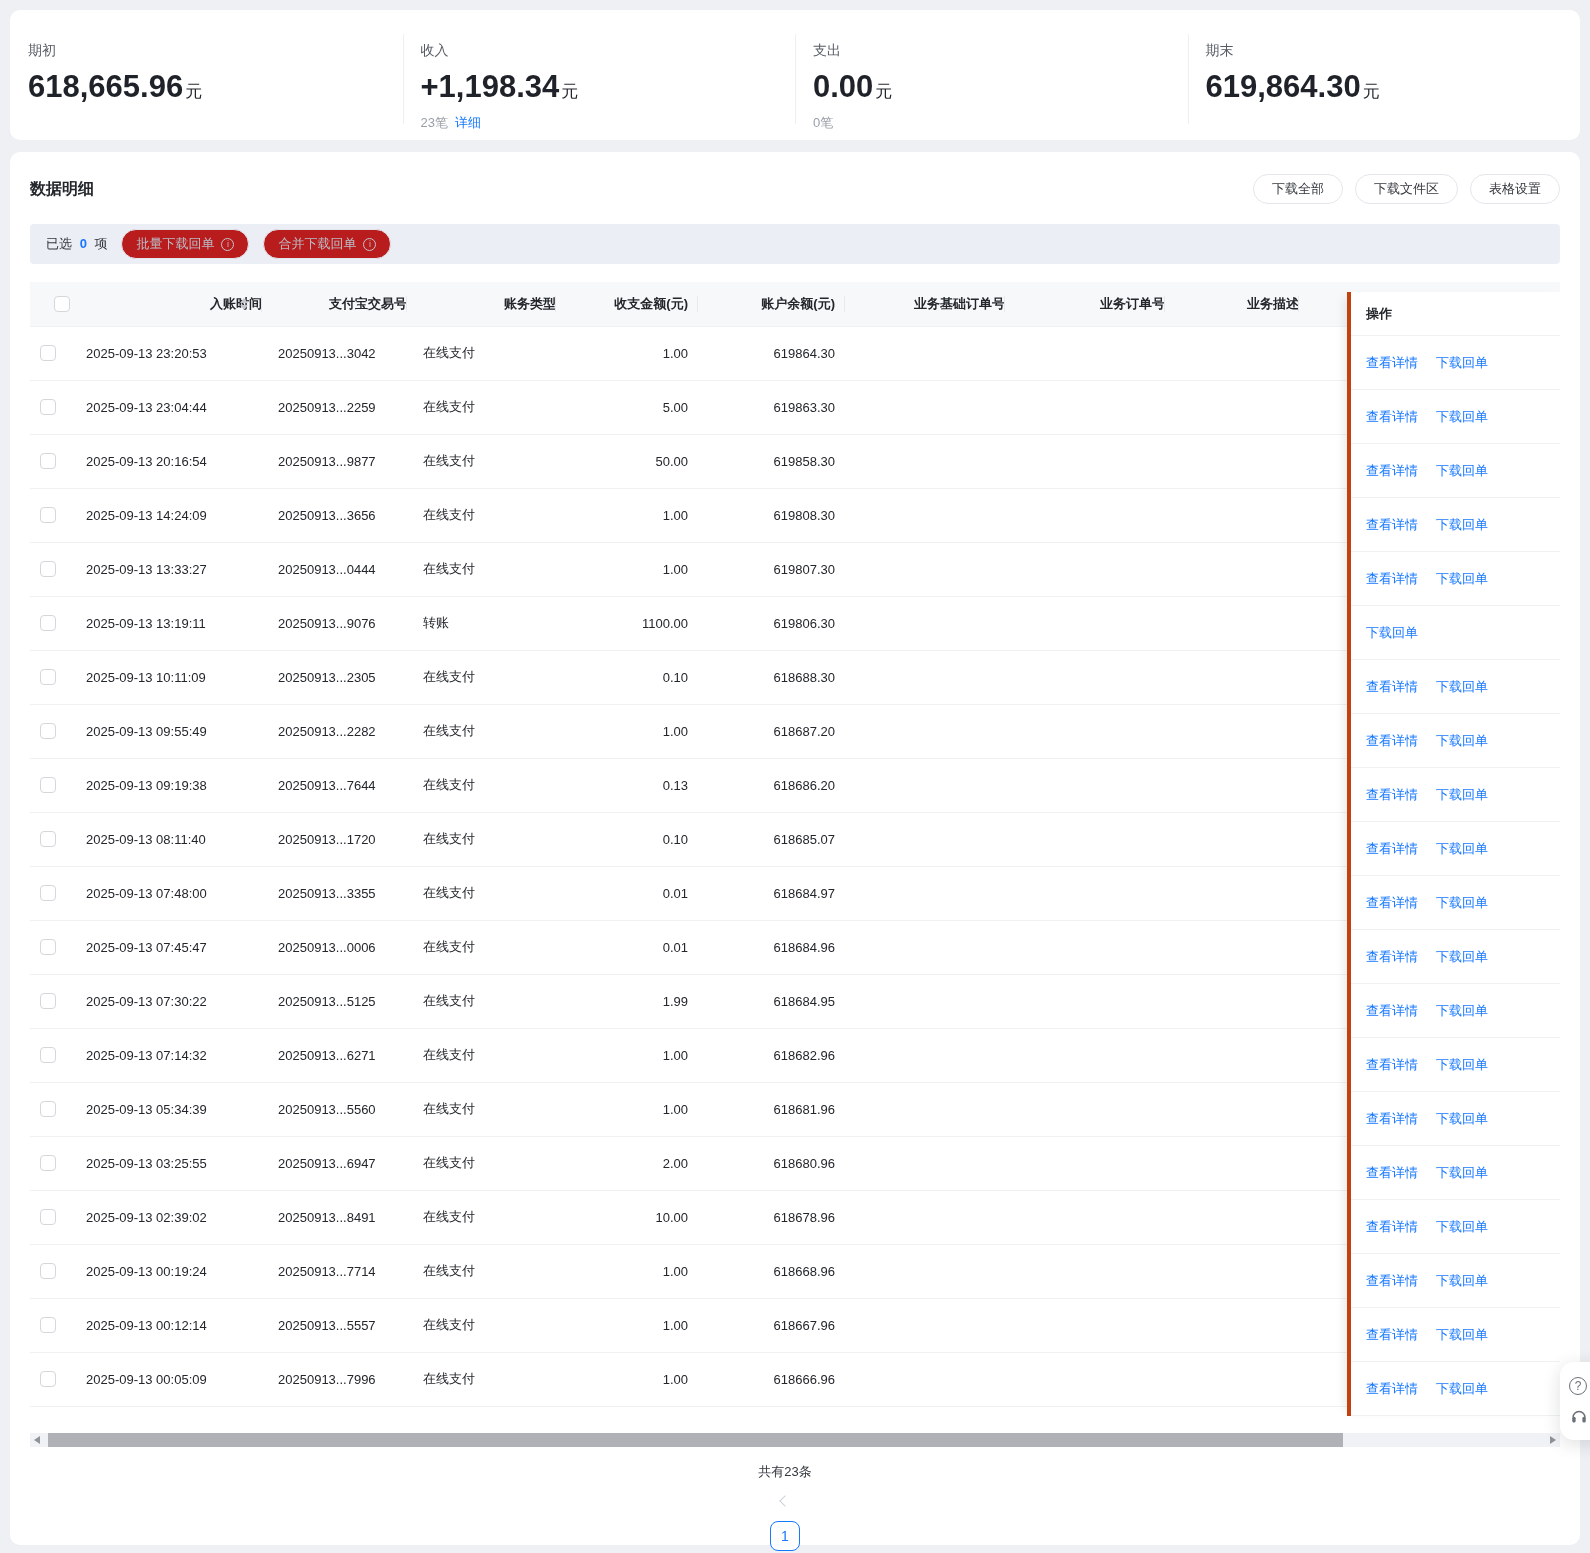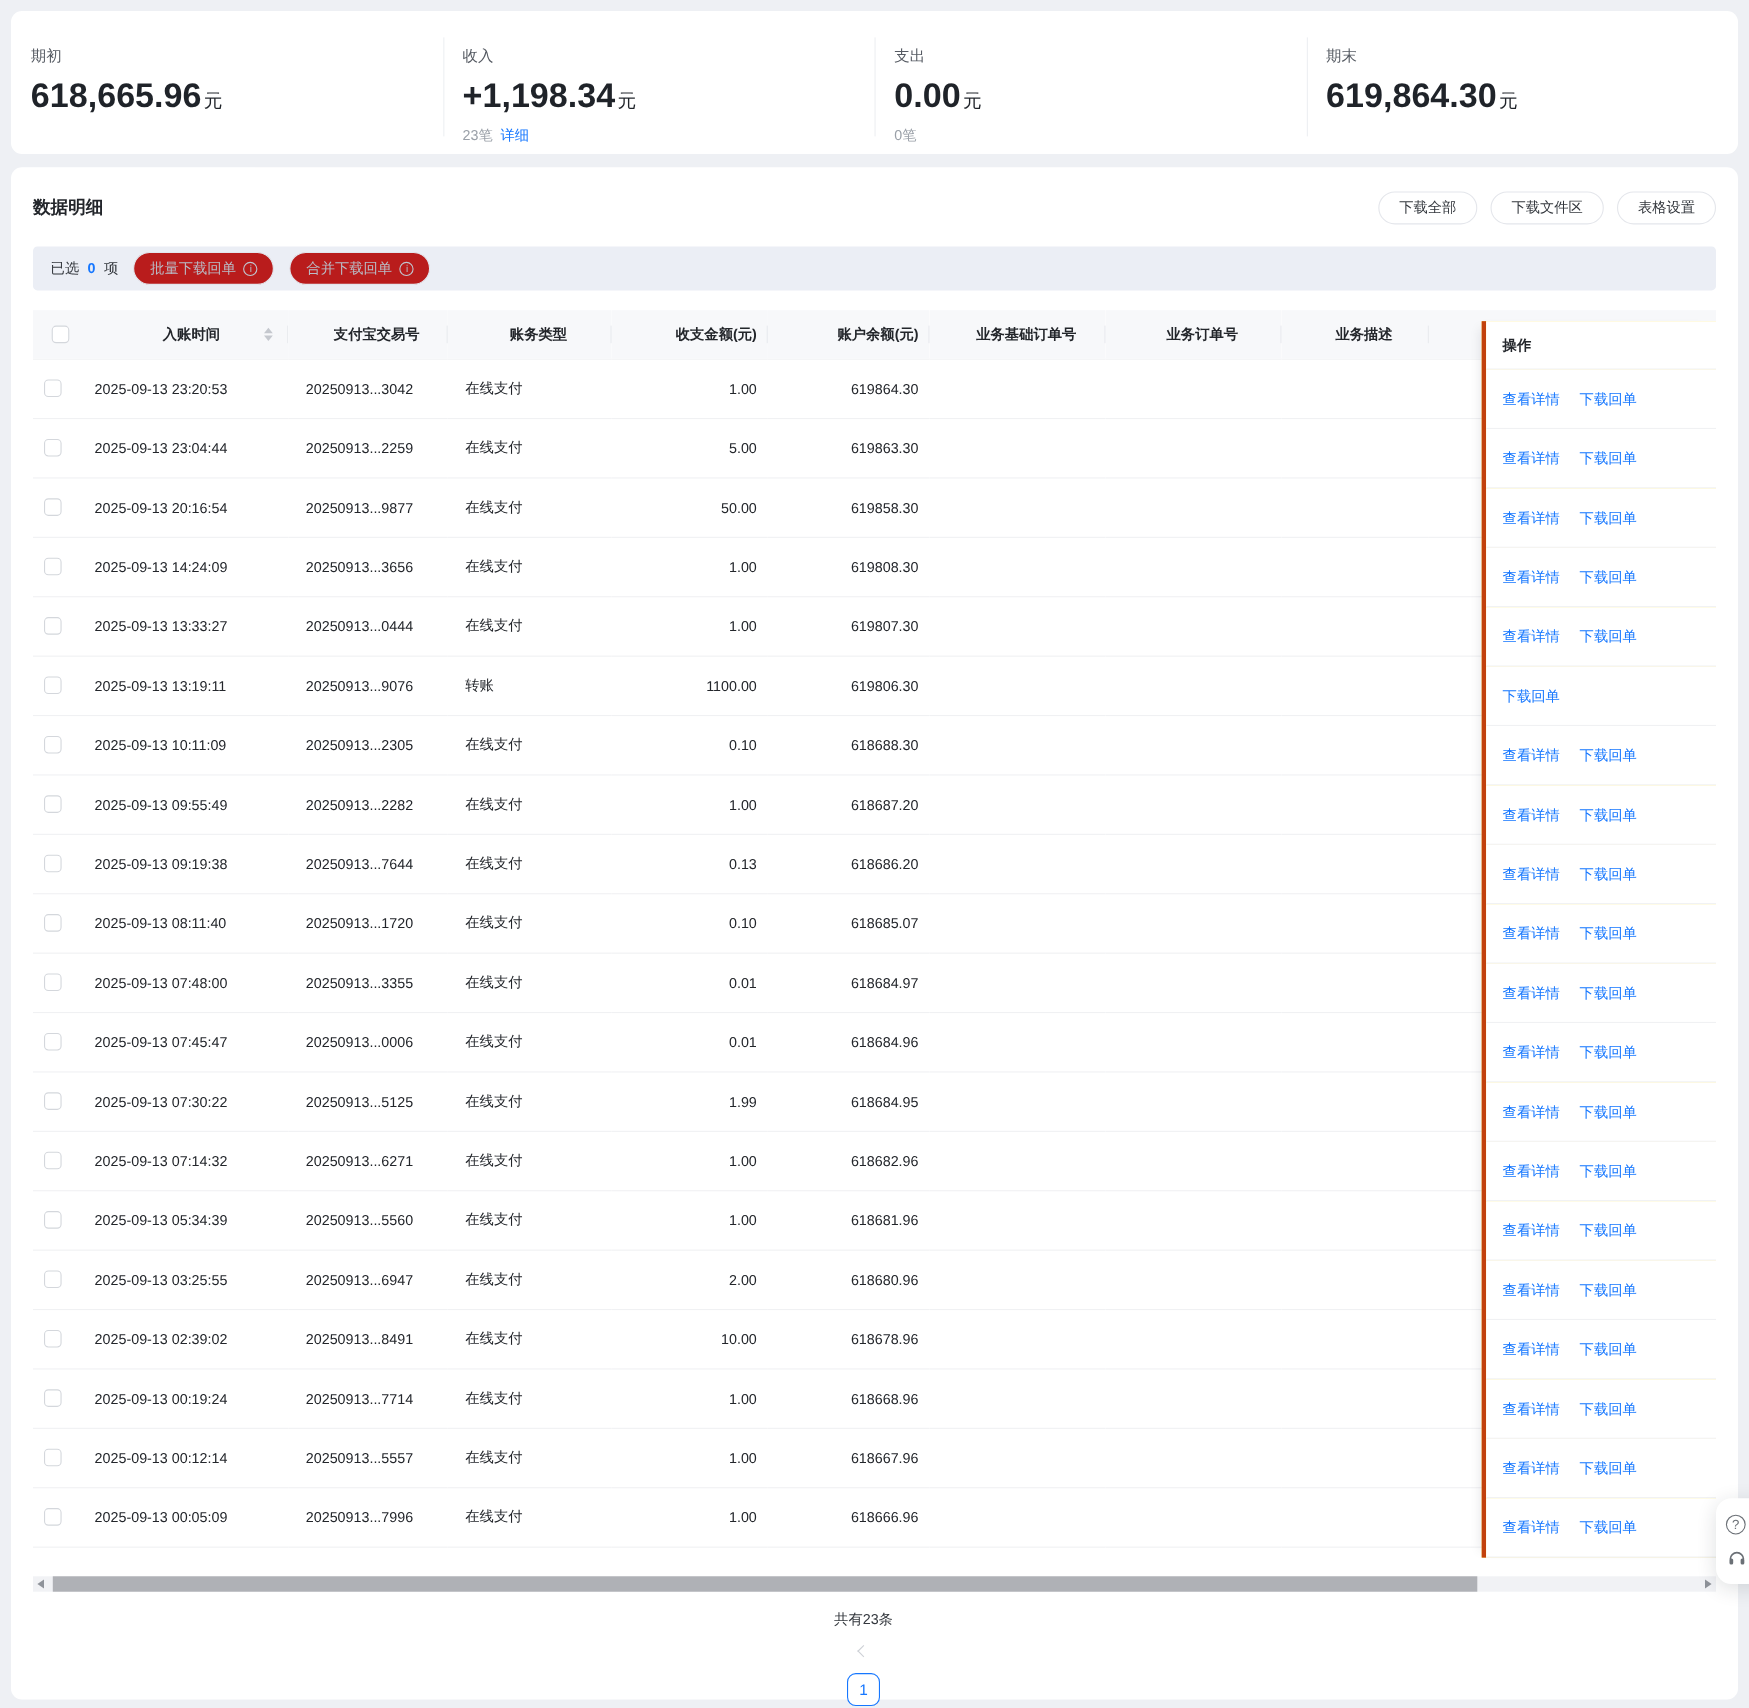--- a/index.html
+++ b/index.html
@@ -51,21 +51,21 @@
   }
   .info-icon{
     width:13px; height:13px; border:1px solid #c0c5cf; border-radius:50%;
     font-size:9px; line-height:11px; text-align:center; color:#b9bec8; font-style:normal; display:inline-block;
   }
   
   .table-wrap{ position:relative; margin-top:18px; }
   table{ width:1530px; table-layout:fixed; border-collapse:collapse; }
   thead th{
     height:44px; background:#f7f8fa; font-size:13px; font-weight:700; color:#23262b;
-    text-align:center; padding-left:16px; position:relative; border-bottom:1px solid #f0f1f3;
+    text-align:right; padding-left:16px; position:relative; border-bottom:1px solid #f0f1f3;
     white-space:nowrap; overflow:visible;
   }
   thead th.divider::after{
     content:""; position:absolute; right:0; top:14px; height:16px; width:1px; background:#e8eaee;
   }
   tbody td{
     height:54px; border-bottom:1px solid #f0f1f3; font-size:13px; color:#23262b;
     padding-left:16px; white-space:nowrap; background:#fff;
   }
   th.col-checkbox, td.col-checkbox{ padding-left:10px; }

